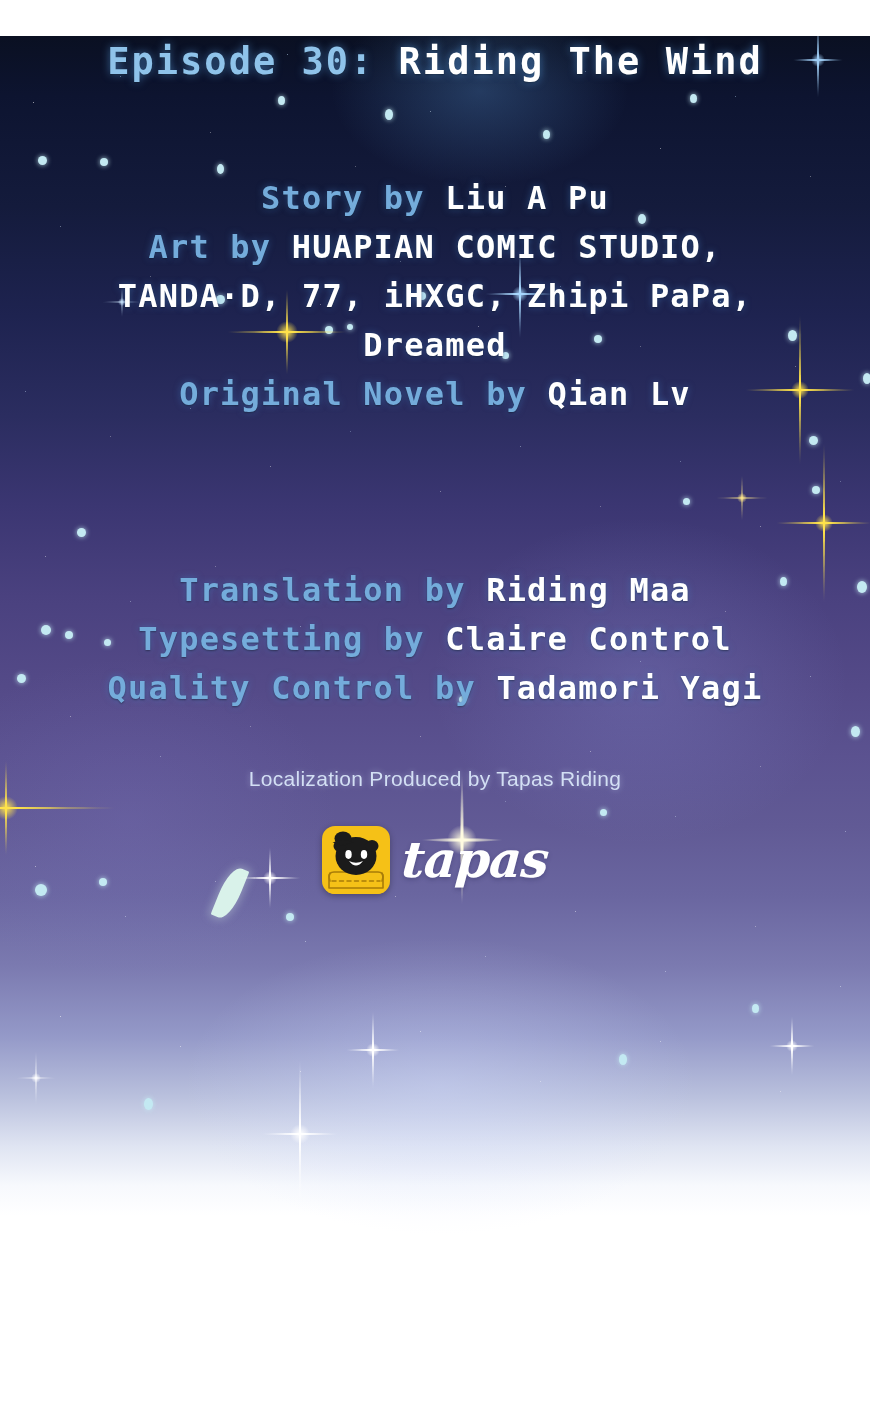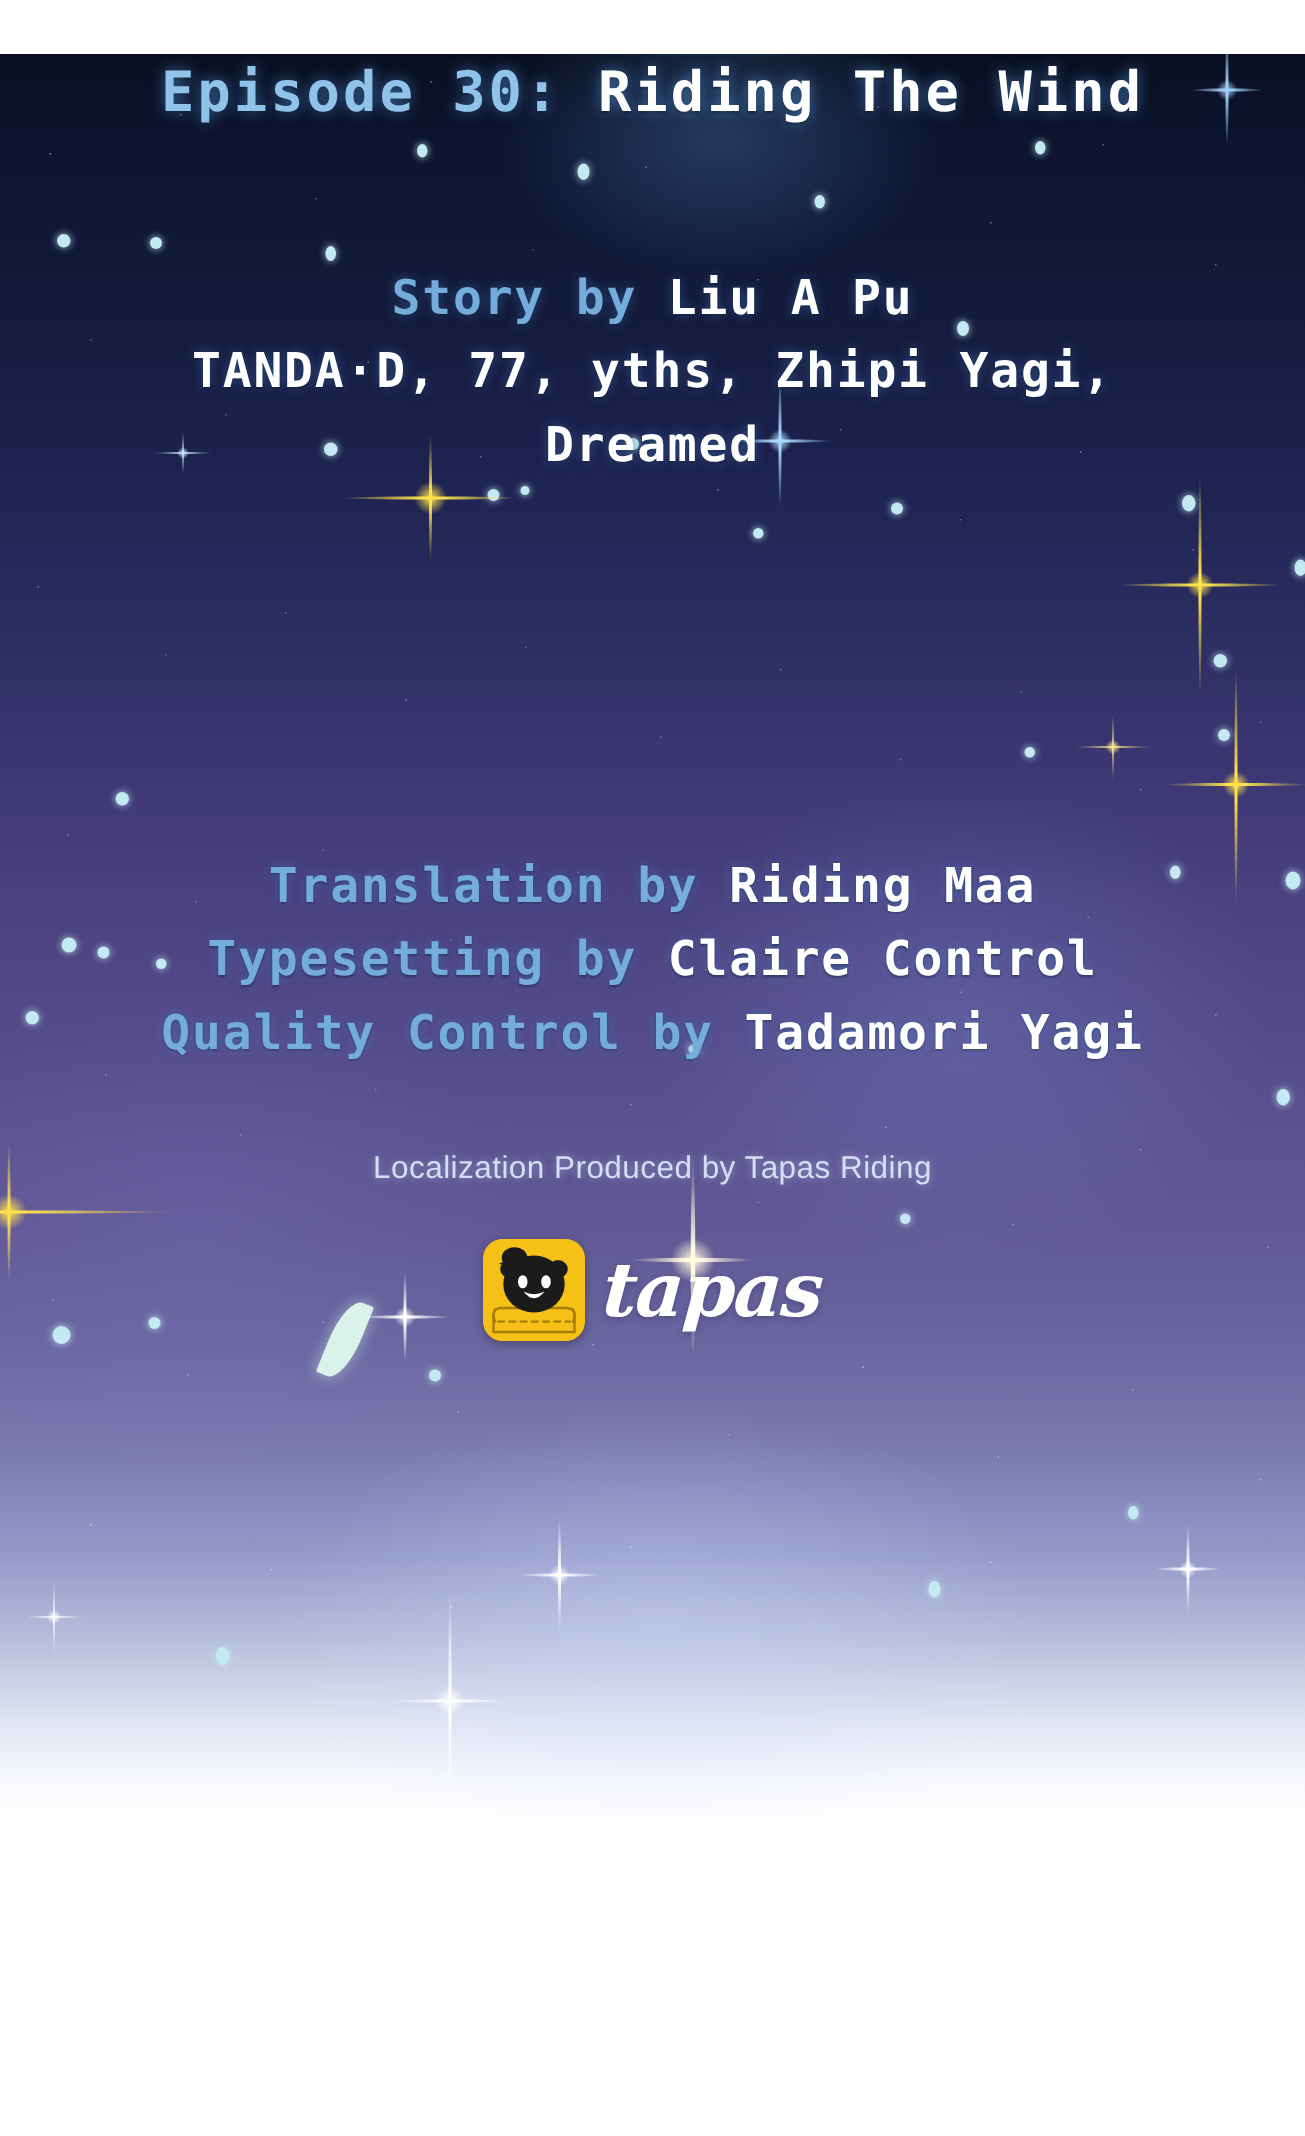--- a/index.html
+++ b/index.html
@@ -370,26 +370,34 @@
       <span class="ep">Episode 30:</span><span> </span><span class="name">Riding The Wind</span>
     </div>
 
     <div class="credit-block" style="top:138px;">
 
       <div class="cline">
         <span class="role">Story by</span>
         <span class="who">Liu A Pu</span>
       </div>
 
-
-      <div class="cline all-white">TANDA·D, 77, yths, Zhipi Yagi,</div>
+      <div class="cline">
+        <span class="role">Art by</span>
+        <span class="who">HUAPIAN COMIC STUDIO,</span>
+      </div>
+
+      <div class="cline all-white">TANDA·D, 77, iHXGC, Zhipi PaPa,</div>
 
       <div class="cline all-white">Dreamed</div>
 
 
+      <div class="cline">
+        <span class="role">Original Novel by</span>
+        <span class="who">Qian Lv</span>
+      </div>
 
     </div>
 
     <div class="credit-block" style="top:530px;">
 
       <div class="cline">
         <span class="role">Translation by</span>
         <span class="who">Riding Maa</span>
       </div>
 

